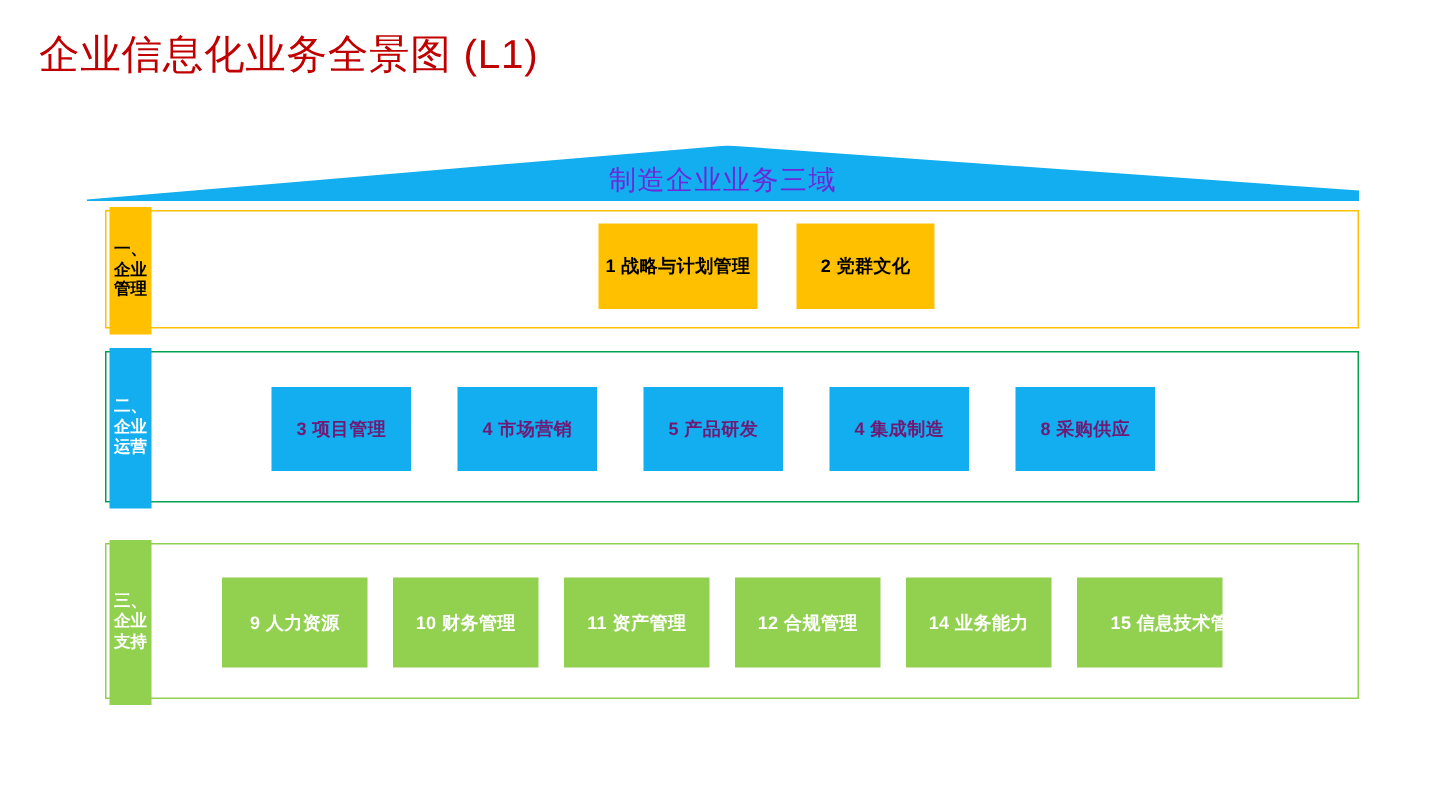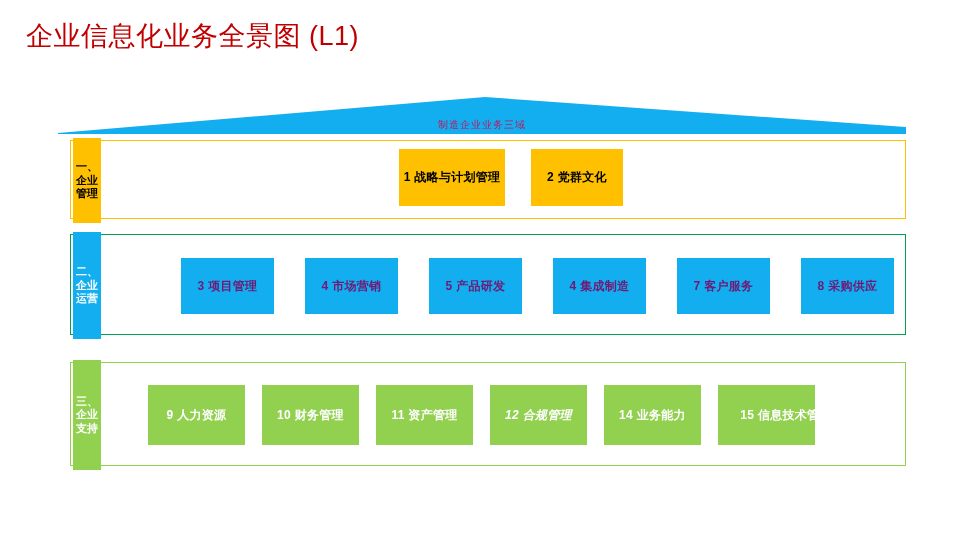--- a/index.html
+++ b/index.html
@@ -44,22 +44,22 @@
     position: absolute;
     left: 0;
     top: 0;
     width: 848px;
     height: 37px;
     display: flex;
     align-items: flex-end;
     justify-content: center;
     padding-bottom: 2px;
     box-sizing: border-box;
-    color: #be185d;
-    font-size: 10px;
+    color: #6d28d9;
+    font-size: 18px;
     letter-spacing: 1px;
     pointer-events: none;
   }
 
   
   .row {
     position: absolute;
     left: 70px;
     width: 836px;
     box-sizing: border-box;
@@ -146,21 +146,21 @@
   
   #row-3 .box {
     position: absolute;
     top: 22px;
     height: 60px;
     width: 97px;
   }
   #row-3 .box:nth-of-type(1) { left: 47px;  }
   #row-3 .box:nth-of-type(2) { left: 161px; }
   #row-3 .box:nth-of-type(3) { left: 275px; }
-  #row-3 .box:nth-of-type(4) { left: 389px; font-style: italic; }
+  #row-3 .box:nth-of-type(4) { left: 389px; }
   #row-3 .box:nth-of-type(5) { left: 503px; }
   #row-3 .box:nth-of-type(6) { left: 617px; padding-left: 39px; }
   #row-3 .box:nth-of-type(7) { left: 731px; font-size: 11.5px; }
 </style>
 </head>
 <body>
 
 <div id="page-title">企业信息化业务全景图 (L1)</div>
 
 <div id="roof">
@@ -186,21 +186,20 @@
   <div class="row-tab">
     <span class="tab-line">二、</span>
     <span class="tab-line">企业</span>
     <span class="tab-line">运营</span>
   </div>
   <div class="row-body">
     <div class="box box-blue">3 项目管理</div>
     <div class="box box-blue">4 市场营销</div>
     <div class="box box-blue">5 产品研发</div>
     <div class="box box-blue">4 集成制造</div>
-    <div class="box box-blue">7 客户服务</div>
     <div class="box box-blue">8 采购供应</div>
   </div>
 </div>
 
 <div class="row" id="row-3">
   <div class="row-tab">
     <span class="tab-line">三、</span>
     <span class="tab-line">企业</span>
     <span class="tab-line">支持</span>
   </div>

